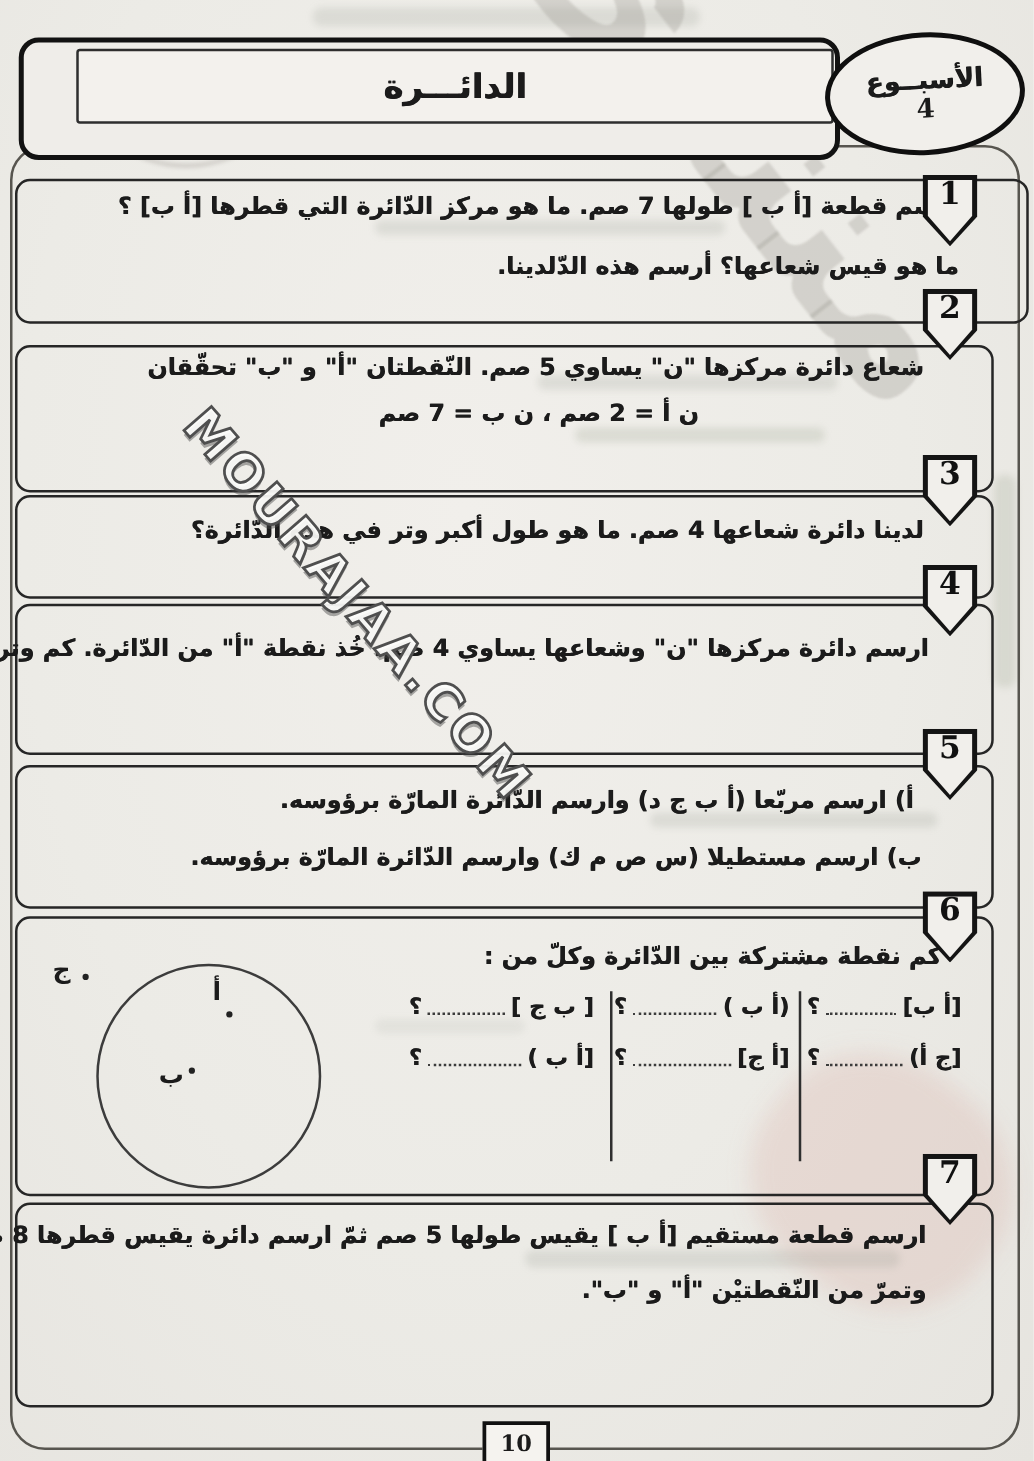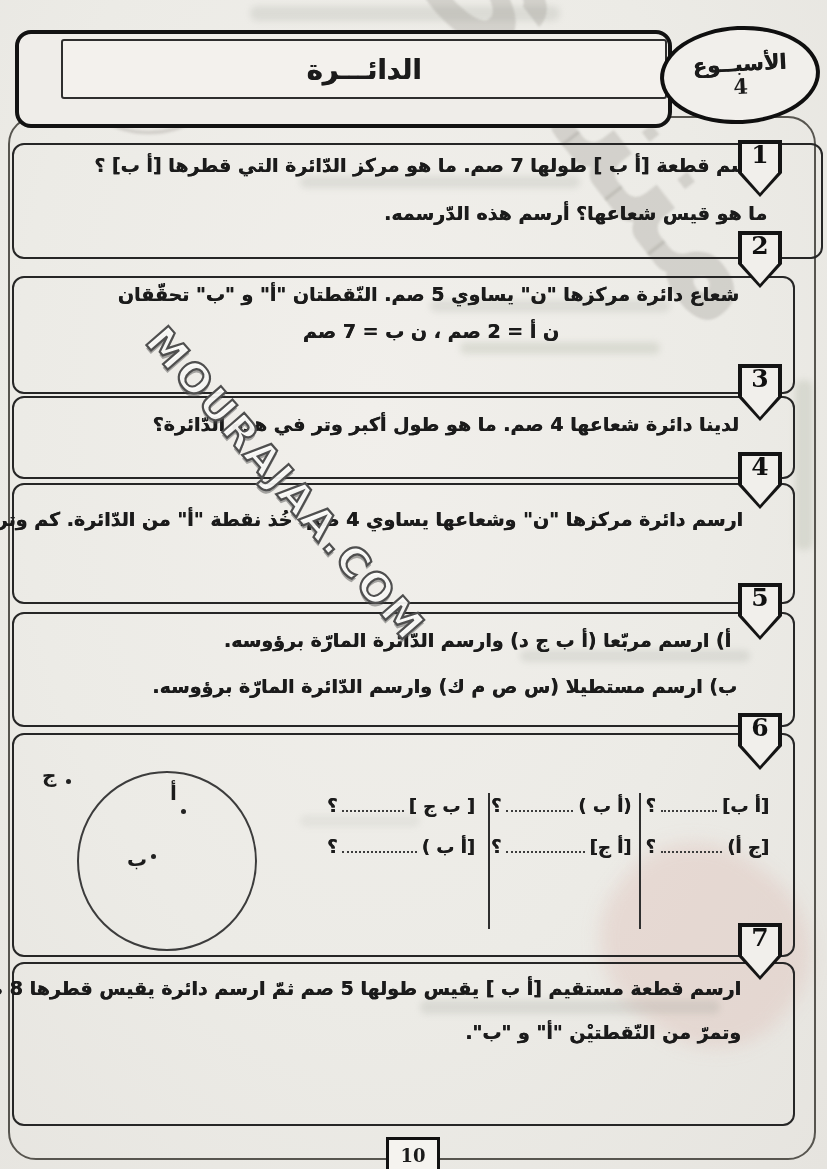--- a/index.html
+++ b/index.html
@@ -121,21 +121,21 @@
     <span class="doc-title">الدائـــرة</span>
   </div>
 </div>
 <div class="week">
   <span class="week-label">الأسبــوع</span>
   <span class="week-num">4</span>
 </div>
 
 <div class="exbox" style="top:143px;height:112px;padding-left:28px;">
   <div class="ex-line" style="top:8px;right:54px;">ارسم قطعة [أ ب ] طولها 7 صم. ما هو مركز الدّائرة التي قطرها [أ ب] ؟</div>
-  <div class="ex-line" style="top:56px;right:54px;">ما هو قيس شعاعها؟ أرسم هذه الدّرسمه.</div>
+  <div class="ex-line" style="top:56px;right:54px;">ما هو قيس شعاعها؟ أرسم هذه الدّلدينا.</div>
 </div>
 <div class="badge" style="top:140px;">
   <div class="badge-outer"></div>
   <div class="badge-num">1</div>
 </div>
 
 <div class="exbox" style="top:276px;height:114px;">
   <div class="ex-line" style="top:4px;right:54px;">شعاع دائرة مركزها "ن" يساوي 5 صم. النّقطتان "أ" و "ب" تحقّقان</div>
   <div class="ex-line" style="top:41px;right:234px;">ن أ = 2 صم ، ن ب = 7 صم</div>
 </div>
@@ -163,20 +163,21 @@
 <div class="exbox" style="top:612px;height:111px;">
   <div class="ex-line" style="top:60px;right:56px;">ب) ارسم مستطيلا (س ص م ك) وارسم الدّائرة المارّة برؤوسه.</div>
   <div class="ex-line" style="top:14px;right:62px;">أ) ارسم مربّعا (أ ب ج د) وارسم الدّائرة المارّة برؤوسه.</div>
 </div>
 <div class="badge" style="top:583px;">
   <div class="badge-outer"></div>
   <div class="badge-num">5</div>
 </div>
 
 <div class="exbox" style="top:733px;height:220px;">
+  <div class="ex-line" style="top:18px;right:40px;">كم نقطة مشتركة بين الدّائرة وكلّ من :</div>
 
   <div class="grid6">
     <div class="grow">
       <div class="gcell" style="width:132px;">
         <span class="notation">[أ ب]</span>
         <span class="lead"></span>
         <span class="qmark">؟</span>
       </div>
       <div class="gcell" style="width:150px;padding-right:14px;">
         <span class="notation">(أ ب )</span>

